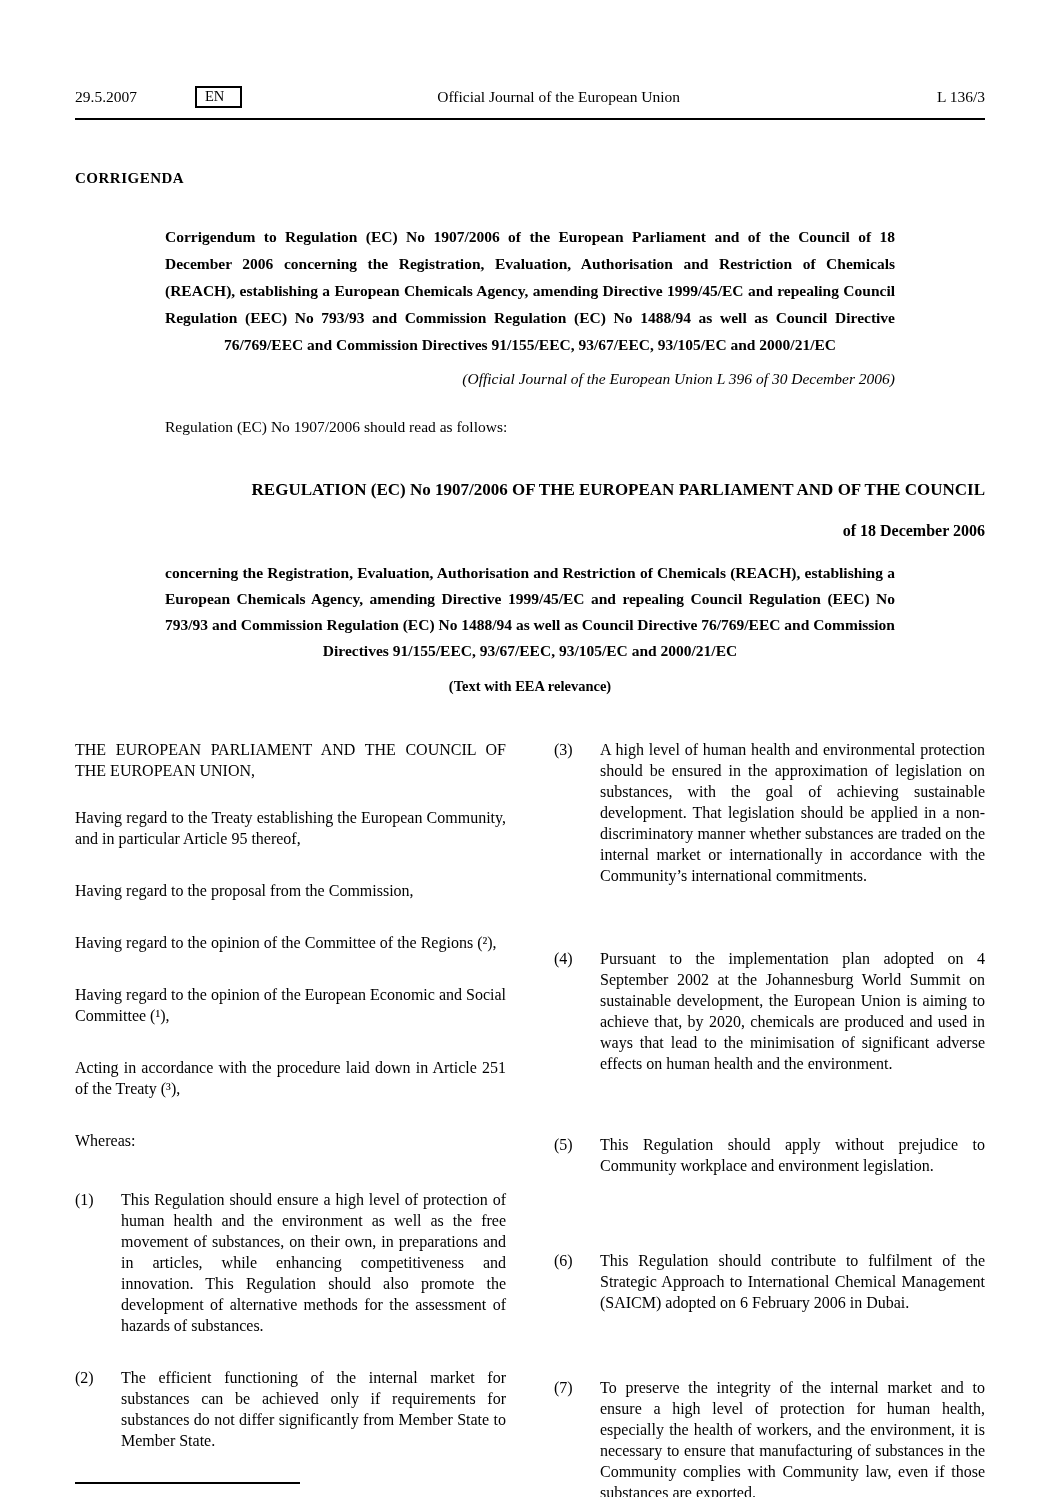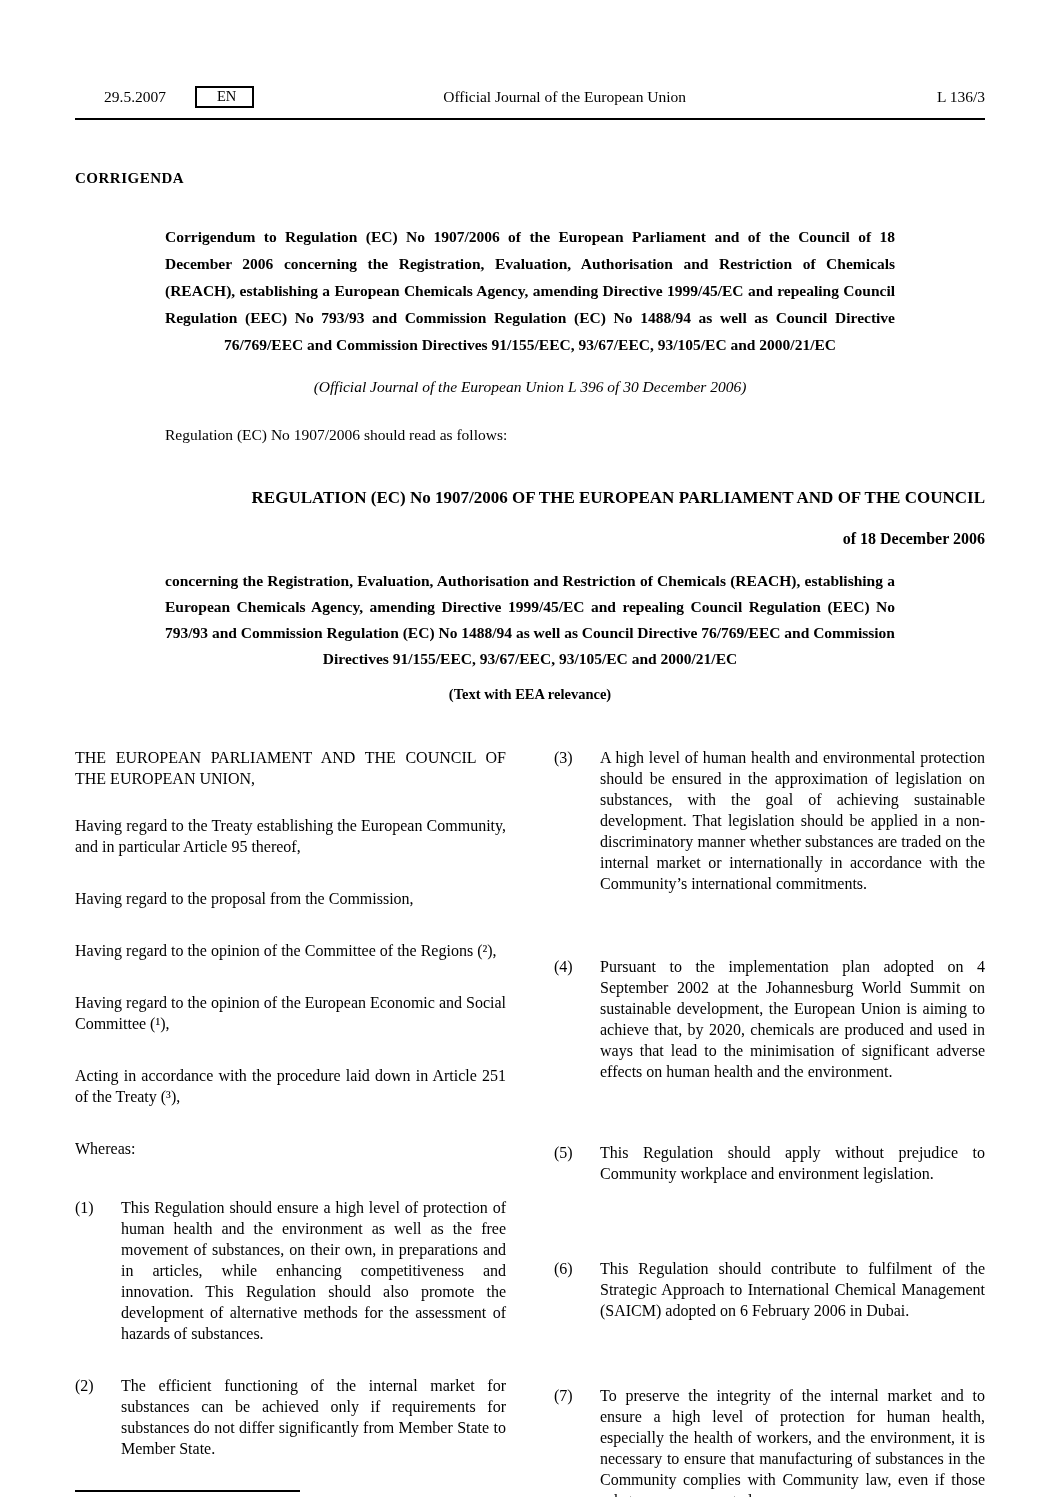--- a/index.html
+++ b/index.html
@@ -14,25 +14,25 @@
     box-sizing:border-box;
     padding:86px 73px 40px 75px;
   }
   
   .oj-header{
     display:flex;align-items:center;
     font-size:15.5px;
     padding-bottom:10px;
     border-bottom:2px solid #000;
   }
-  .oj-header .date{width:120px;text-align:center;}
+  .oj-header .date{width:120px;}
   .lang-badge{
     display:inline-block;
     border:2px solid #000;
-    padding:0px 16px 1px 20px;
+    padding:0px 16px 1px 8px;
     font-size:14.5px;
     margin-right:10px;
   }
   .oj-header .center-title{
     flex:1;text-align:center;
   }
   .oj-header .page-ref{width:120px;text-align:right;}
   
   .section-title{
     text-align:left;
@@ -45,22 +45,22 @@
   .block-indent{margin-left:90px;margin-right:90px;}
   .corrigendum-title{
     margin-top:36px;
     font-weight:bold;
     font-size:15.5px;
     line-height:27px;
     text-align:justify;
     text-align-last:center;
   }
   .oj-reference{
-    margin-top:20px;
-    text-align:center;
+    margin-top:12px;
+    text-align:right;
     font-style:italic;
     font-size:15.5px;
   }
   .intro-line{
     margin-top:30px;
     font-size:15.5px;
     text-align:left;
   }
   
   .reg-title{

